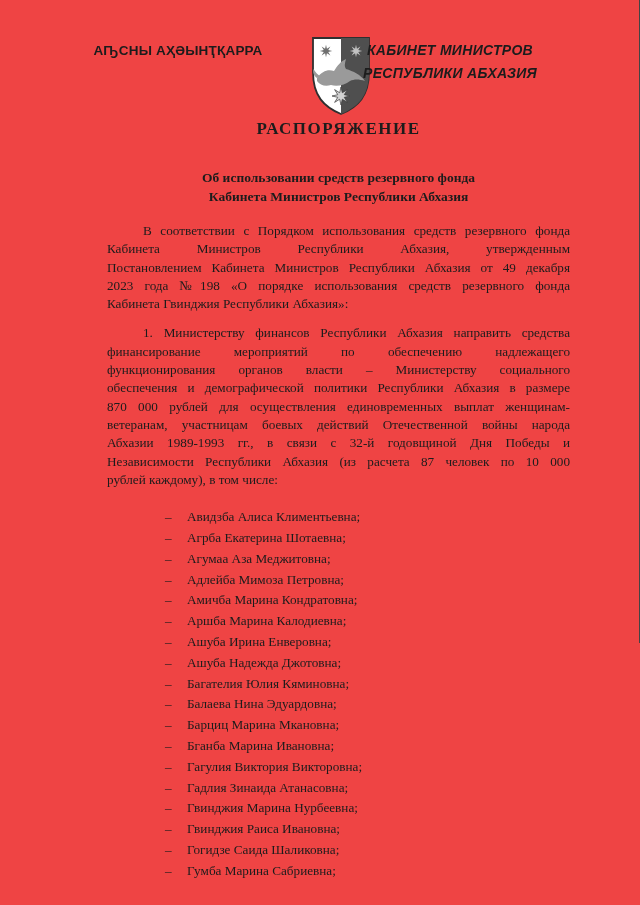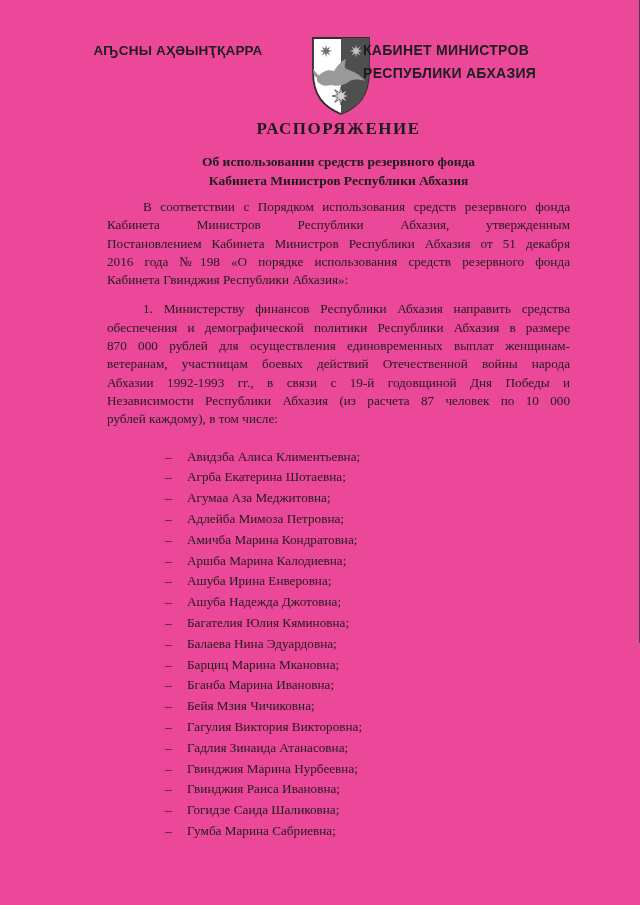--- a/index.html
+++ b/index.html
@@ -2,75 +2,76 @@
 <html><head>
 <meta charset="utf-8">
 <style>
   html, body { margin: 0; padding: 0; }
   body { background: #e8e8e8; }
   .page {
     position: relative;
     width: 640px;
     height: 905px;
     margin: 0 auto;
-    background: #ec4899;
+    background: #ef4444;
     overflow: hidden;
     font-family: "Liberation Serif", serif;
     color: #1c1c1c;
   }
   
   .org-left {
     position: absolute;
     left: 66px; top: 40px; width: 224px;
     text-align: center;
     font-family: "Liberation Sans", "DejaVu Sans", sans-serif;
     font-weight: bold;
     font-size: 13.5px;
     line-height: 22px;
     white-space: nowrap;
     letter-spacing: 0.2px;
   }
   .org-right {
     position: absolute;
     left: 363px; top: 39px; width: 170px;
-    text-align: left;
+    text-align: right;
     font-family: "Liberation Sans", "DejaVu Sans", sans-serif;
     font-weight: bold;
     font-size: 14px;
     line-height: 23px;
     white-space: nowrap;
     letter-spacing: 0.3px;
+    font-style: italic;
   }
   .emblem {
     position: absolute;
     left: 310px; top: 36px;
     width: 62px; height: 80px;
   }
   
   .content {
     position: absolute;
     left: 107px; top: 120px; width: 463px;
   }
   .title {
     margin: 0;
     text-align: center;
     font-size: 17px;
     font-weight: bold;
     line-height: 17px;
     letter-spacing: 1.5px;
   }
   .subtitle {
-    margin-top: 15px;
+    margin-top: 31px;
     text-align: center;
     font-weight: bold;
     font-size: 13.5px;
     line-height: 19px;
   }
   .para {
-    margin-top: 8px;
+    margin-top: 16px;
     font-size: 13.2px;
     line-height: 18.3px;
   }
   .para2 { margin-top: 11px; }
   .jline { text-align: justify; text-align-last: justify; }
   .jline.indent { text-indent: 36px; }
   .jline.last { text-align-last: left; }
   .names { margin-top: 18px; }
   .name-row {
     height: 20.8px;
@@ -124,41 +125,43 @@
       <div>Об использовании средств резервного фонда</div>
       <div>Кабинета Министров Республики Абхазия</div>
     </div>
 
     <div class="para">
 
         <div class="jline indent">В соответствии с Порядком использования средств резервного фонда</div>
 
         <div class="jline">Кабинета Министров Республики Абхазия, утвержденным</div>
 
-        <div class="jline">Постановлением Кабинета Министров Республики Абхазия от 51 декабря</div>
-
-        <div class="jline">2016 года №198 «О порядке использования средств резервного фонда</div>
+        <div class="jline">Постановлением Кабинета Министров Республики Абхазия от 49 декабря</div>
+
+        <div class="jline">2023 года №198 «О порядке использования средств резервного фонда</div>
 
         <div class="jline last">Кабинета Гвинджия Республики Абхазия»:</div>
       </div>
 
     <div class="para para2">
 
         <div class="jline indent">1. Министерству финансов Республики Абхазия направить средства</div>
 
 
-
+        <div class="jline">финансирование мероприятий по обеспечению надлежащего</div>
+
+        <div class="jline">функционирования органов власти – Министерству социального</div>
 
         <div class="jline">обеспечения и демографической политики Республики Абхазия в размере</div>
 
         <div class="jline">870 000 рублей для осуществления единовременных выплат женщинам-</div>
 
         <div class="jline">ветеранам, участницам боевых действий Отечественной войны народа</div>
 
-        <div class="jline">Абхазии 1992-1993 гг., в связи с 19-й годовщиной Дня Победы и</div>
+        <div class="jline">Абхазии 1989-1993 гг., в связи с 32-й годовщиной Дня Победы и</div>
 
         <div class="jline">Независимости Республики Абхазия (из расчета 87 человек по 10 000</div>
 
         <div class="jline last">рублей каждому), в том числе:</div>
       </div>
 
     <div class="names">
 
         <div class="name-row">
           <span class="dash">–</span><span>Авидзба Алиса Климентьевна;</span>
@@ -201,23 +204,20 @@
         </div>
 
         <div class="name-row">
           <span class="dash">–</span><span>Барциц Марина Мкановна;</span>
         </div>
 
         <div class="name-row">
           <span class="dash">–</span><span>Бганба Марина Ивановна;</span>
         </div>
 
-        <div class="name-row">
-          <span class="dash">–</span><span>Бейя Мзия Чичиковна;</span>
-        </div>
 
         <div class="name-row">
           <span class="dash">–</span><span>Гагулия Виктория Викторовна;</span>
         </div>
 
         <div class="name-row">
           <span class="dash">–</span><span>Гадлия Зинаида Атанасовна;</span>
         </div>
 
         <div class="name-row">

